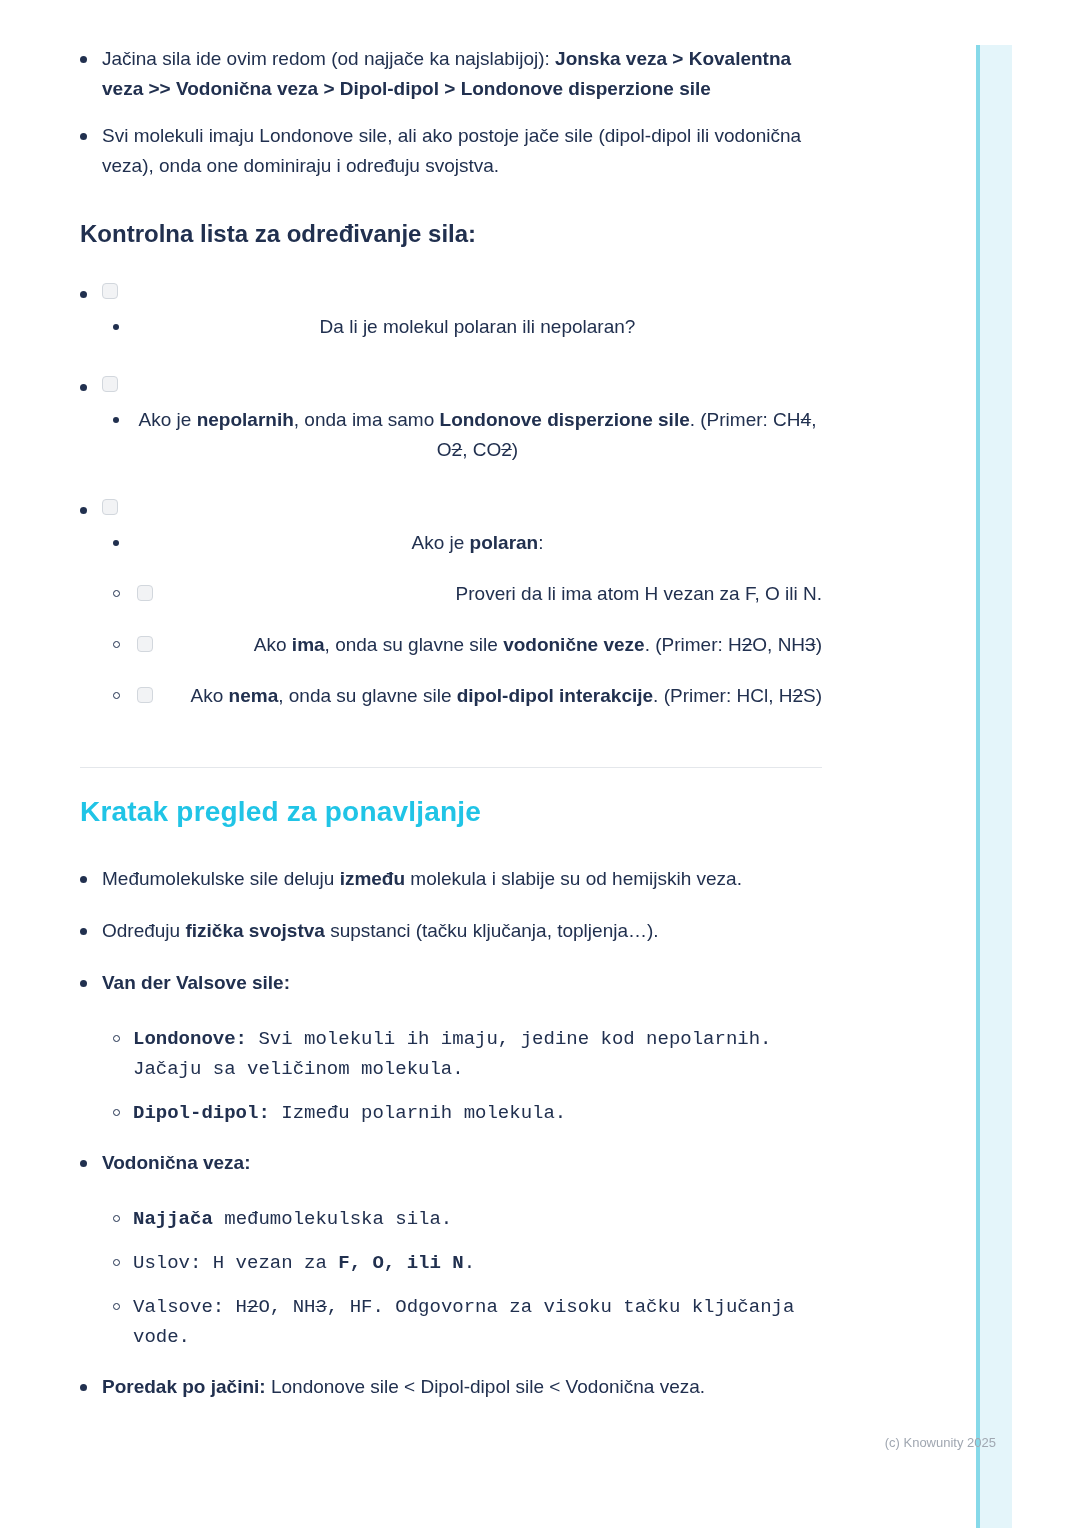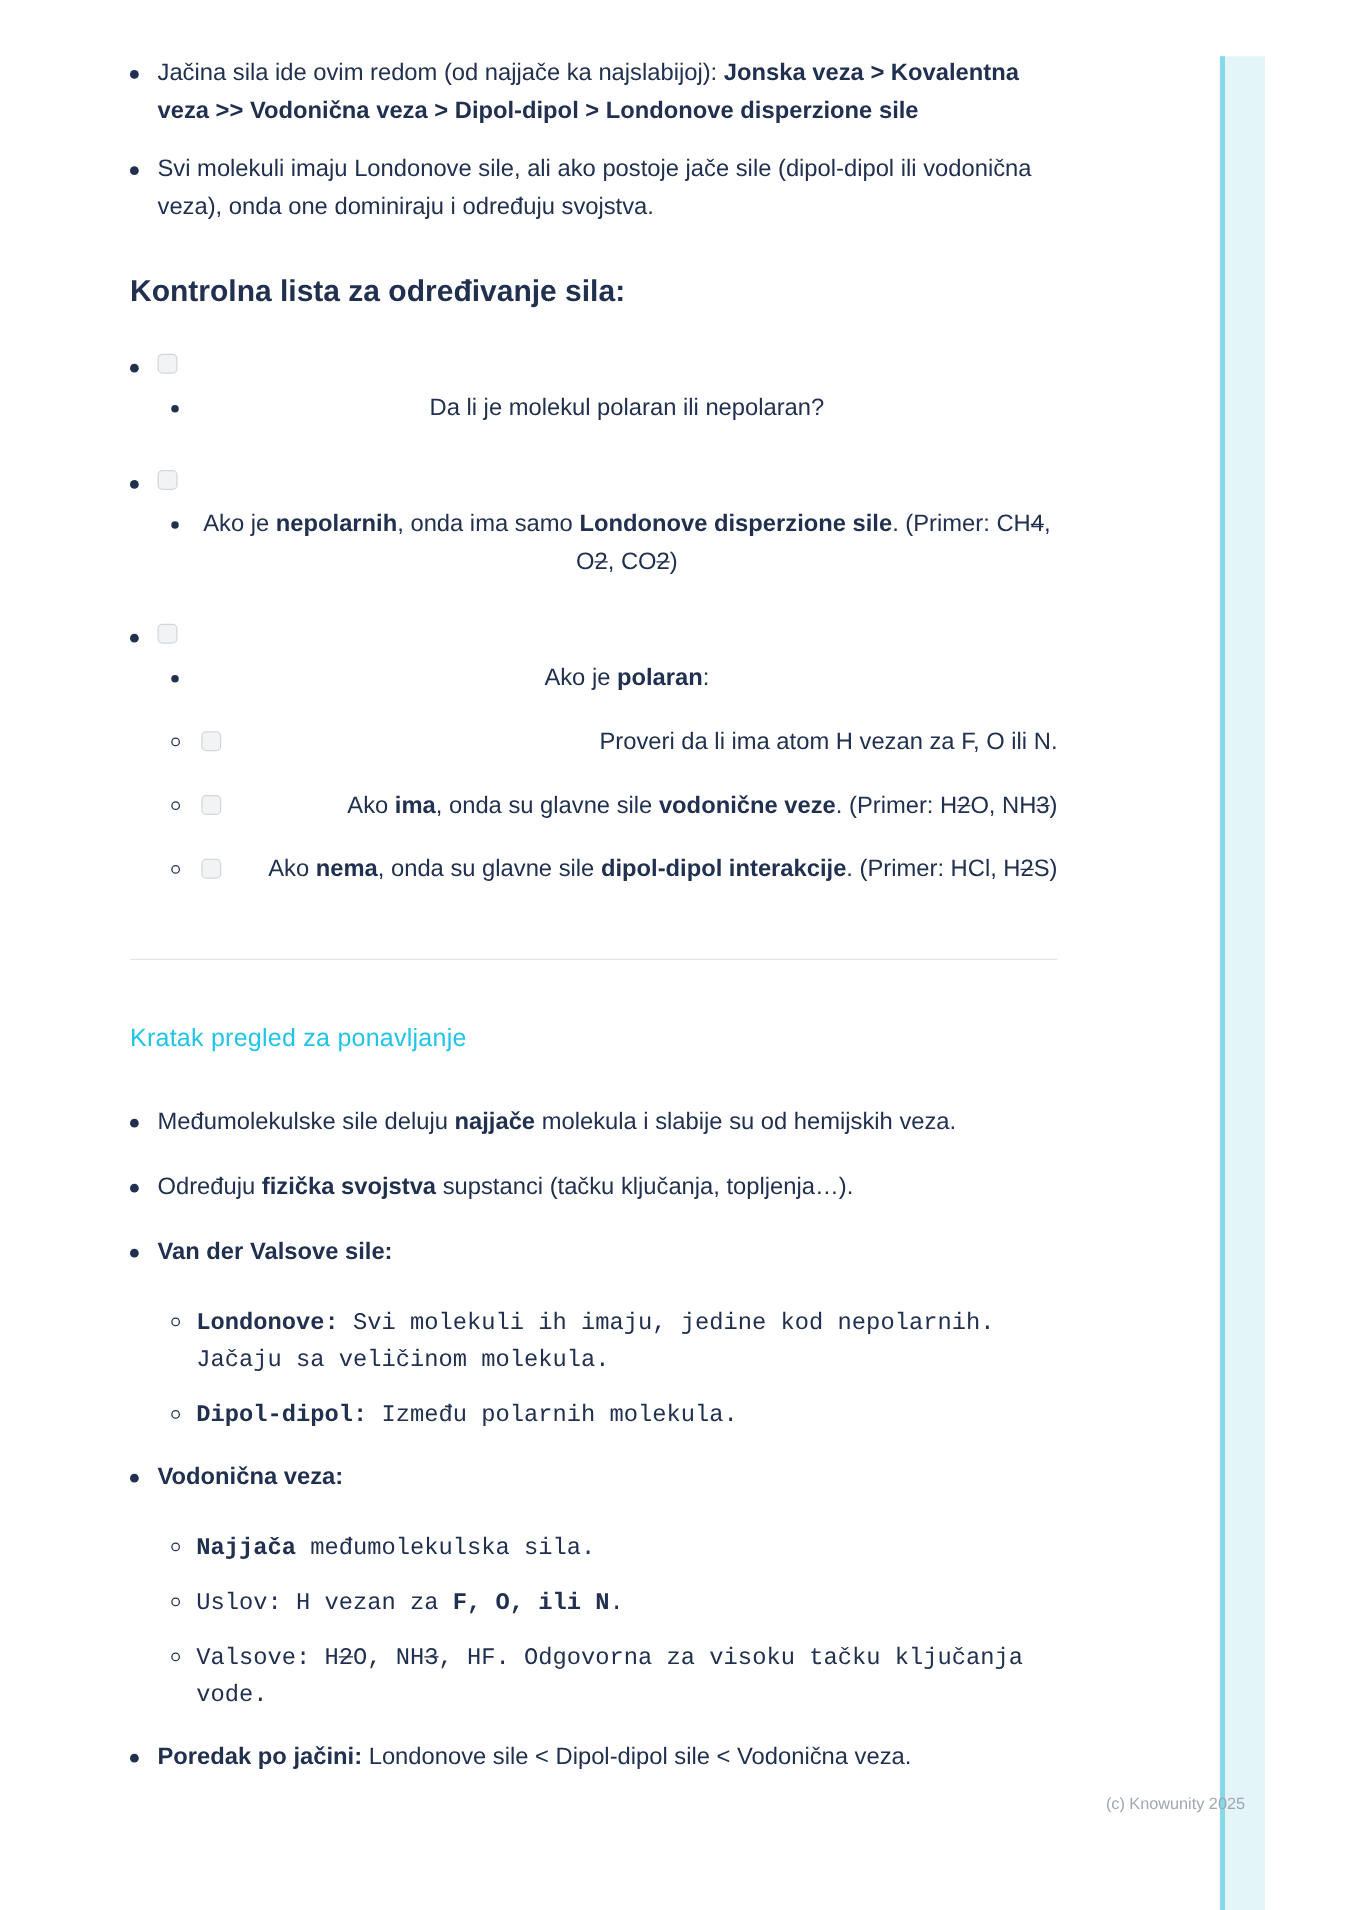--- a/index.html
+++ b/index.html
@@ -20,21 +20,21 @@
     top: 45px;
     bottom: 0;
     left: 976px;
     width: 36px;
     background: #e4f5fa;
     border-left: 4px solid #86d9e9;
   }
   .content {
     position: absolute;
     top: 44px;
-    left: 104px;
+    left: 80px;
     width: 742px;
   }
   .row { display: flex; align-items: flex-start; }
   .marker-col { flex: 0 0 22px; display: flex; justify-content: flex-start; }
   .dot {
     width: 7px; height: 7px; border-radius: 50%;
     background: #21304f; margin-top: 12px;
   }
   .dot.sm { width: 6px; height: 6px; margin-top: 12px; }
   .circle {
@@ -67,24 +67,24 @@
     margin-bottom: 0;
   }
   .chk-item { margin-top: 30px; }
   .chk-item .cb-row .checkbox { margin-top: 4px; }
   .divider {
     border: none;
     border-top: 1px solid #e4e7eb;
     margin-top: 56px;
   }
   .cyan-title {
-    margin-top: 43px;
-    font-size: 20px;
+    margin-top: 24px;
+    font-size: 28px;
     line-height: 40px;
-    font-weight: 400;
+    font-weight: 700;
     color: #20c4e6;
     letter-spacing: 0.2px;
   }
   .review { margin-top: 32px; }
   .review .l1 { margin-bottom: 22px; }
   .rev-sub { margin-left: 33px; margin-top: 26px; margin-bottom: 20px; font-family: Liberation Mono, monospace; }
   .rev-sub .row { margin-top: 14px; }
   .rev-sub .marker-col { flex: 0 0 20px; }
   .credit {
     position: absolute;
@@ -193,21 +193,21 @@
     <hr class="divider">
 
     <h1 class="cyan-title">Kratak pregled za ponavljanje</h1>
 
     <div class="review">
 
       <div class="row l1">
         <span class="marker-col">
             <span class="dot"></span>
           </span>
-        <div class="txt"><span>Međumolekulske sile deluju </span><span class="b">najjače</span><span> molekula i slabije su od hemijskih veza.</span></div>
+        <div class="txt"><span>Međumolekulske sile deluju </span><span class="b">između</span><span> molekula i slabije su od hemijskih veza.</span></div>
       </div>
 
       <div class="row l1">
         <span class="marker-col">
             <span class="dot"></span>
           </span>
         <div class="txt"><span>Određuju </span><span class="b">fizička svojstva</span><span> supstanci (tačku ključanja, topljenja…).</span></div>
       </div>
 
       <div class="row l1">

